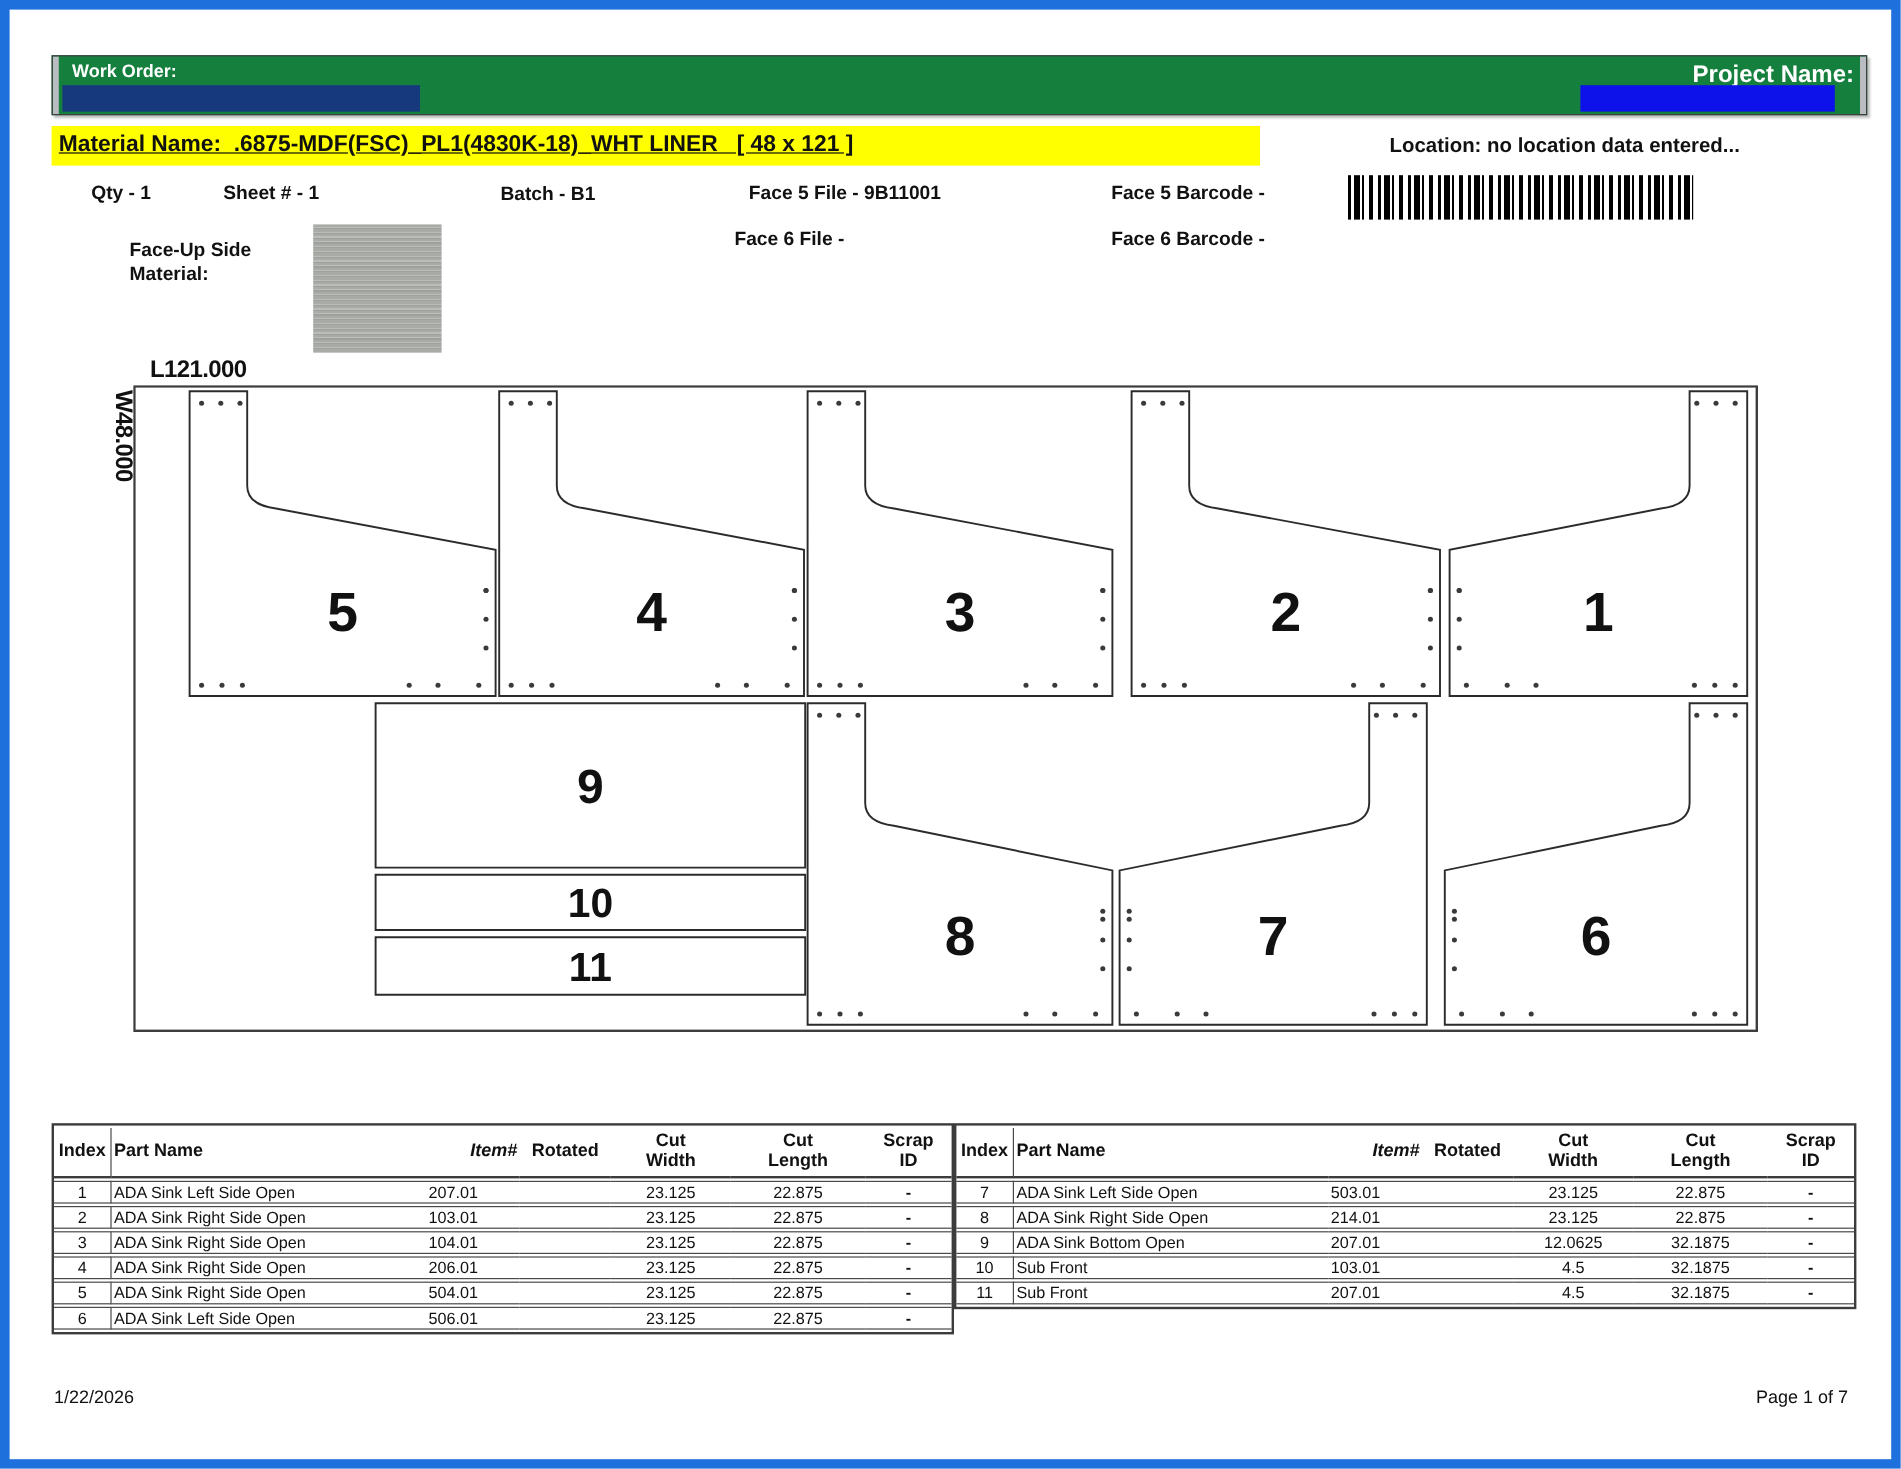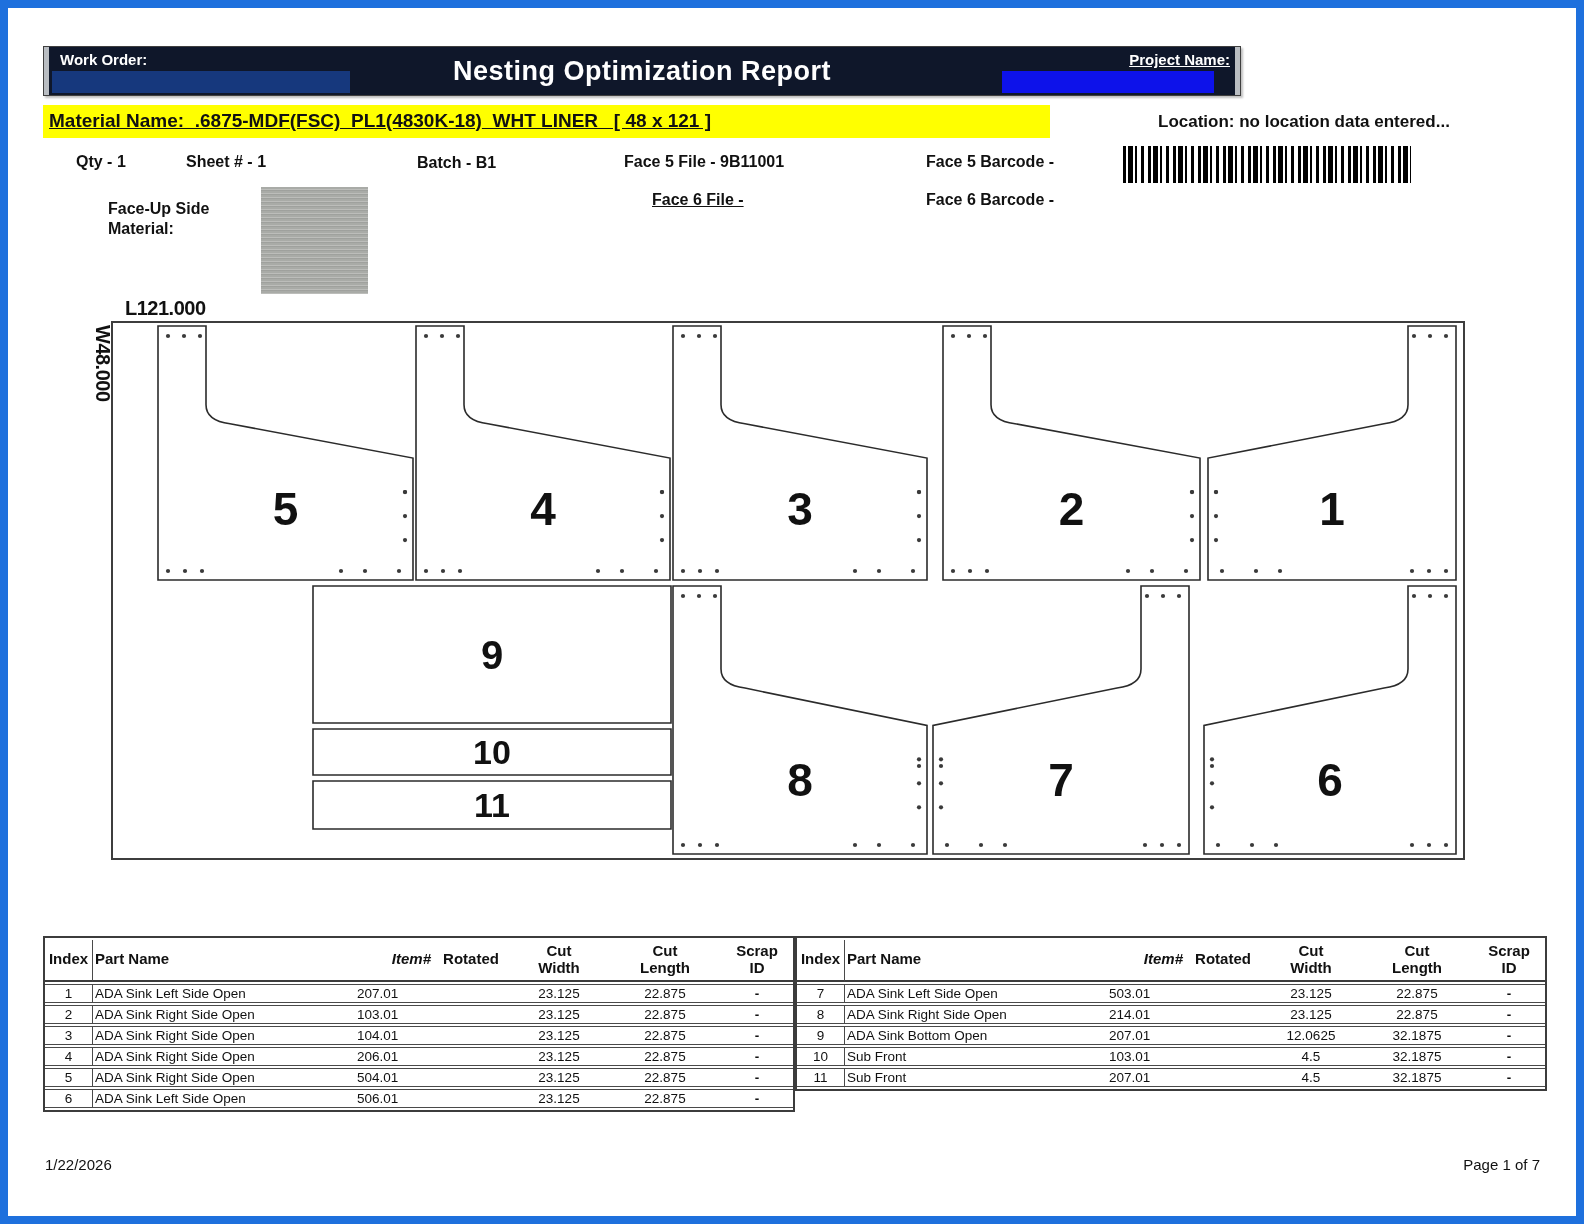--- a/index.html
+++ b/index.html
@@ -3,29 +3,29 @@
 <meta charset="utf-8">
 <style>
   html,body{margin:0;padding:0;background:#fff;}
   .page{
     position:relative;width:1584px;height:1224px;box-sizing:border-box;
     border:8px solid #1e70dd;background:#ffffff;overflow:hidden;
     font-family:"Liberation Sans",sans-serif;color:#111;
   }
   
   .header-bar{
-    position:absolute;left:35px;top:38px;width:1198px;height:50px;
-    background:#0f172a;border:1px solid #3f3f3f;box-sizing:border-box;
+    position:absolute;left:35px;top:38px;width:1513px;height:50px;
+    background:#15803d;border:1px solid #3f3f3f;box-sizing:border-box;
     box-shadow:inset 5px 0 0 #b9bdc2, inset -5px 0 0 #b9bdc2, 2px 2px 2px rgba(0,0,0,.25);
   }
   .wo-label{position:absolute;left:16px;top:4px;font-size:15px;font-weight:bold;color:#fff;}
   .wo-box{position:absolute;left:8px;top:24px;width:298px;height:22px;background:#16387d;}
   .hdr-title{position:absolute;left:0;right:0;top:9px;text-align:center;
     font-size:27px;font-weight:bold;color:#fff;letter-spacing:.5px;}
-  .pn-label{position:absolute;right:10px;top:4px;font-size:15px;font-weight:bold;color:#fff;text-decoration:underline;}
+  .pn-label{position:absolute;right:10px;top:4px;font-size:20px;font-weight:bold;color:#fff;}
   .pn-box{position:absolute;right:26px;top:24px;width:212px;height:22px;background:#0d12ea;}
   
   .material-bar{
     position:absolute;left:35px;top:97px;width:1007px;height:33px;background:#ffff00;
     box-sizing:border-box;padding:5px 0 16px 6px;
   }
   .material-bar span{font-size:19px;font-weight:bold;text-decoration:underline;white-space:pre;}
   .location{position:absolute;left:1150px;top:104px;width:384px;text-align:left;
     font-size:17px;font-weight:bold;}
   
@@ -72,36 +72,35 @@
   .footer-page{position:absolute;left:1340px;top:1148px;width:192px;text-align:right;font-size:15px;}
 </style>
 </head>
 <body>
 
 <div class="page">
 
   <div class="header-bar">
     <span class="wo-label">Work Order:</span>
     <div class="wo-box"></div>
-    <div class="hdr-title">Nesting Optimization Report</div>
     <span class="pn-label">Project Name:</span>
     <div class="pn-box"></div>
   </div>
 
   <div class="material-bar">
     <span>Material Name:  .6875-MDF(FSC)_PL1(4830K-18)_WHT LINER   [ 48 x 121 ]</span>
   </div>
   <div class="location">Location: no location data entered...</div>
 
   <span class="info" style="left:68px;top:145px;">Qty - 1</span>
   <span class="info" style="left:178px;top:145px;">Sheet # - 1</span>
   <span class="info" style="left:409px;top:146px;">Batch - B1</span>
   <span class="info" style="left:616px;top:145px;">Face 5 File - 9B11001</span>
   <span class="info" style="left:918px;top:145px;">Face 5 Barcode -</span>
-  <span class="info" style="left:644px;top:183px;text-decoration:underline;">Face 6 File -</span>
+  <span class="info" style="left:604px;top:183px;">Face 6 File -</span>
   <span class="info" style="left:918px;top:183px;">Face 6 Barcode -</span>
 
   <div class="barcode"></div>
 
   <div class="faceup">
     <div>Face-Up Side</div>
     <div>Material:</div>
   </div>
   <div class="swatch"></div>
 

